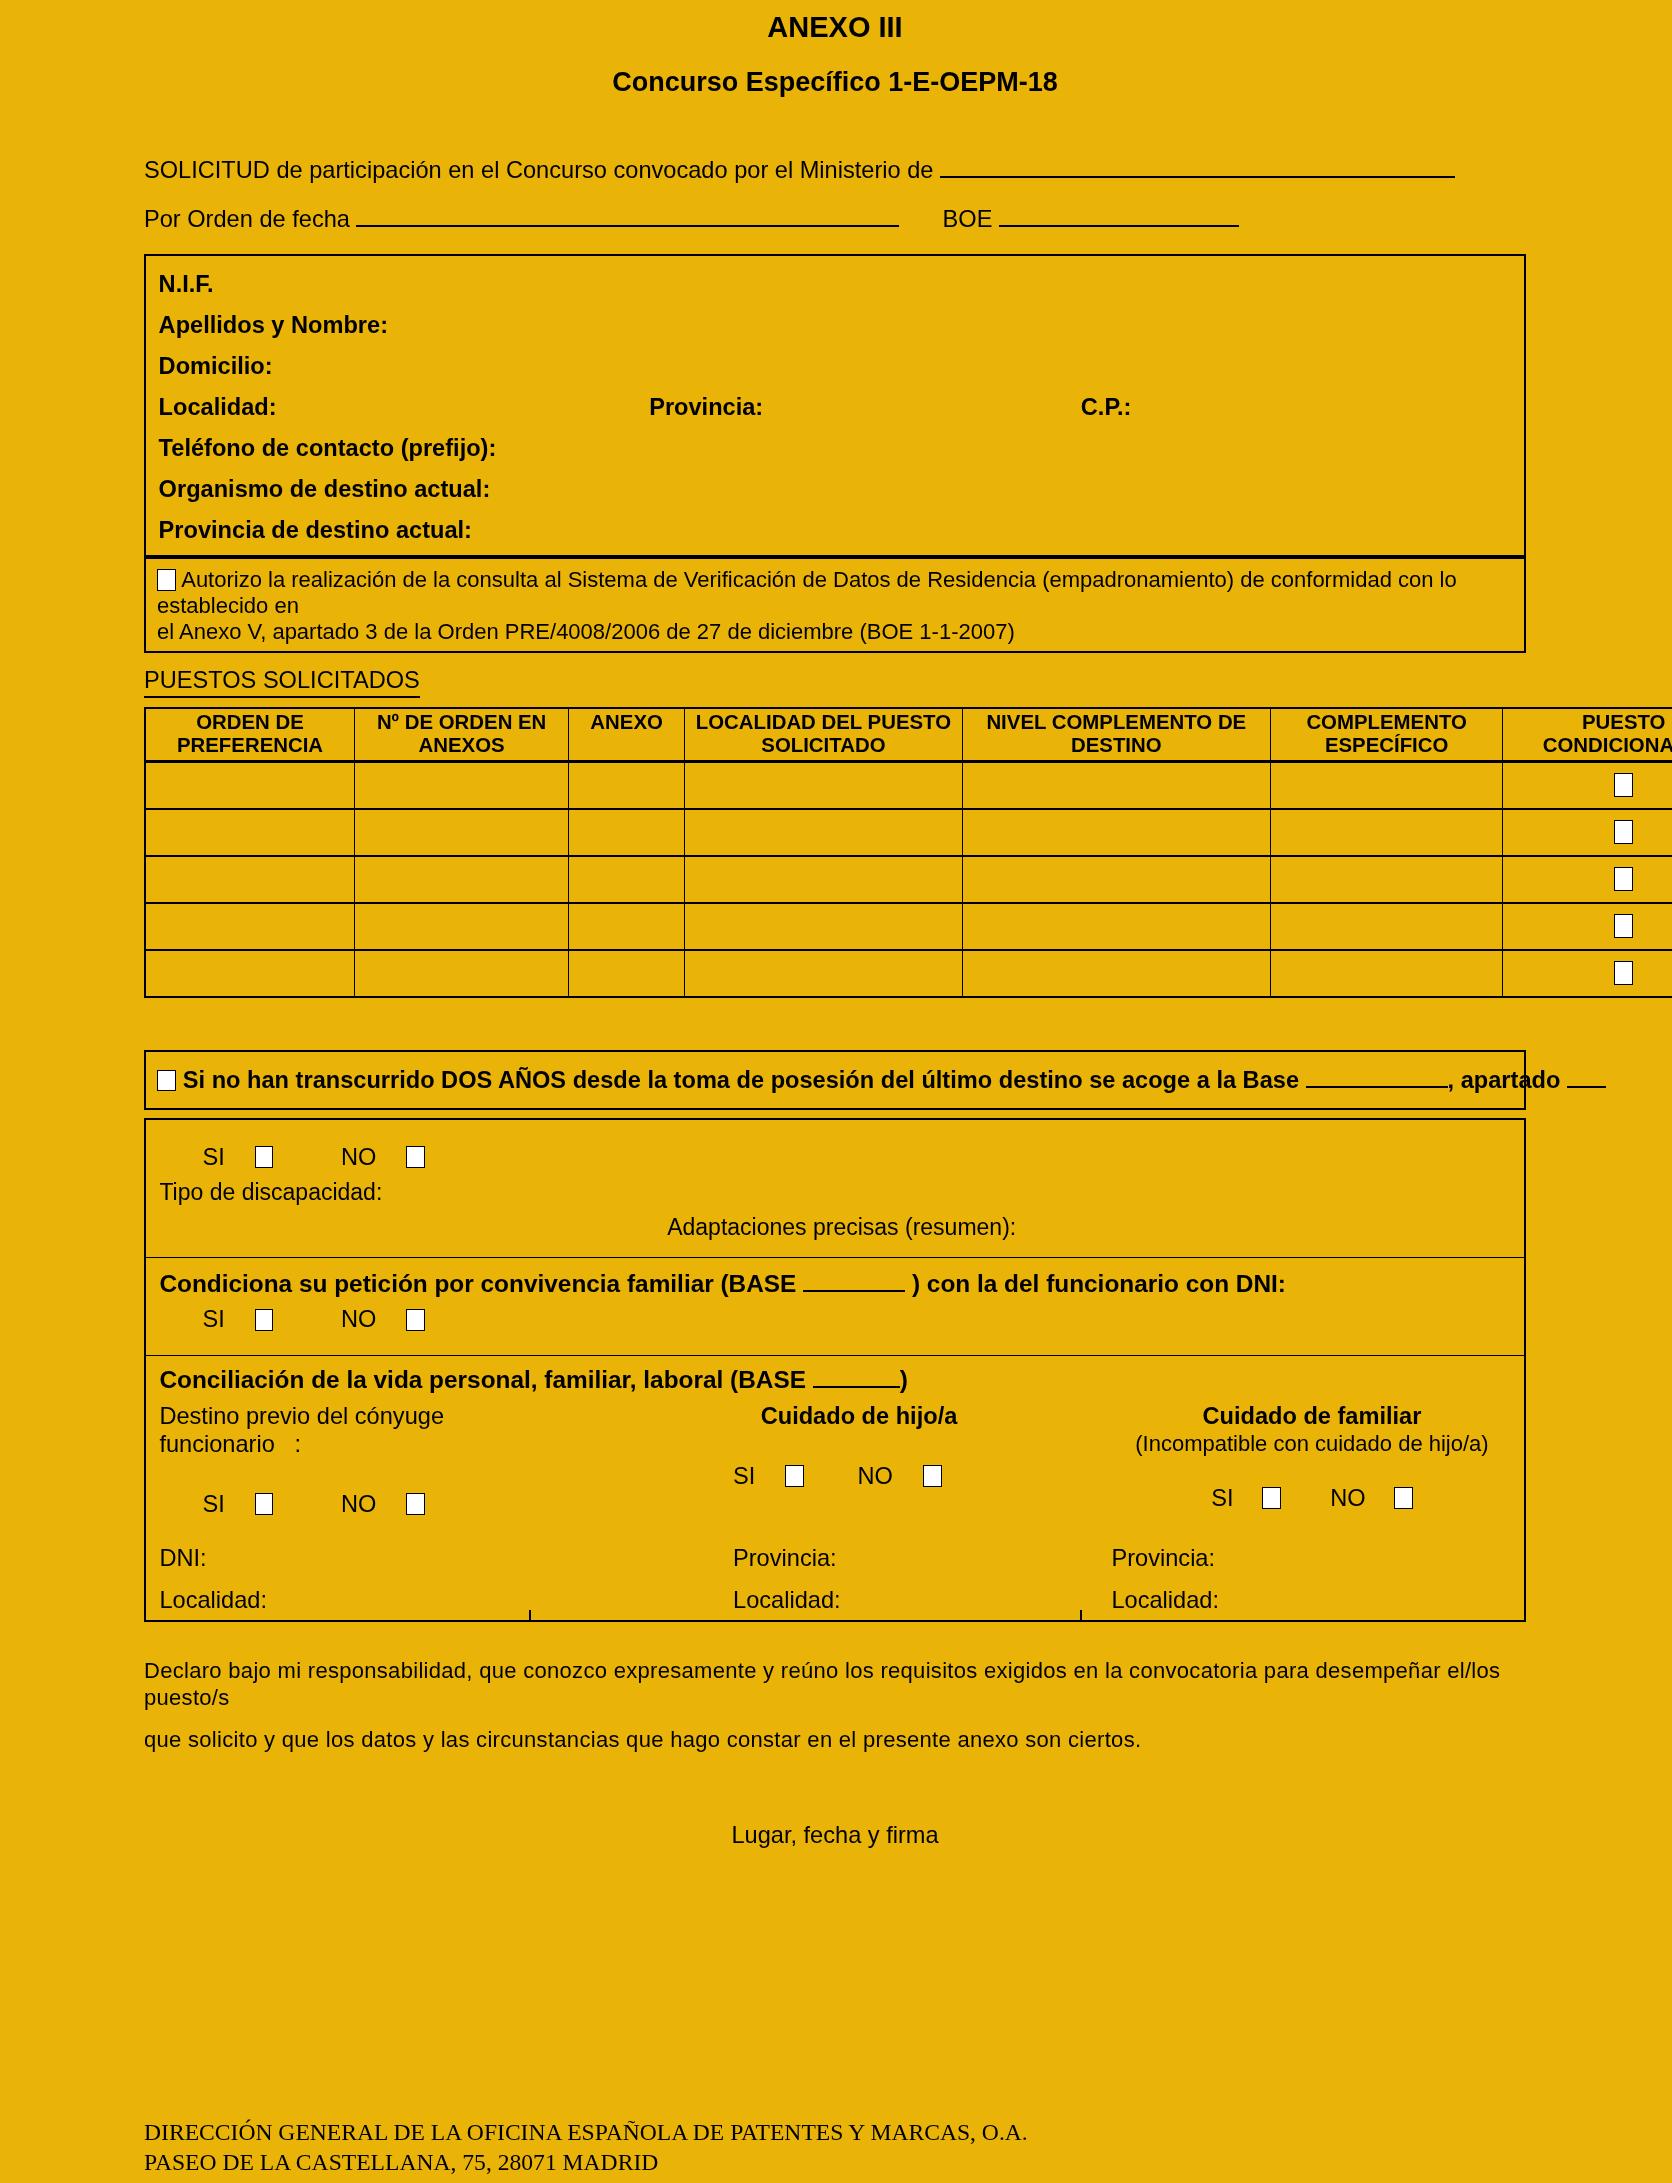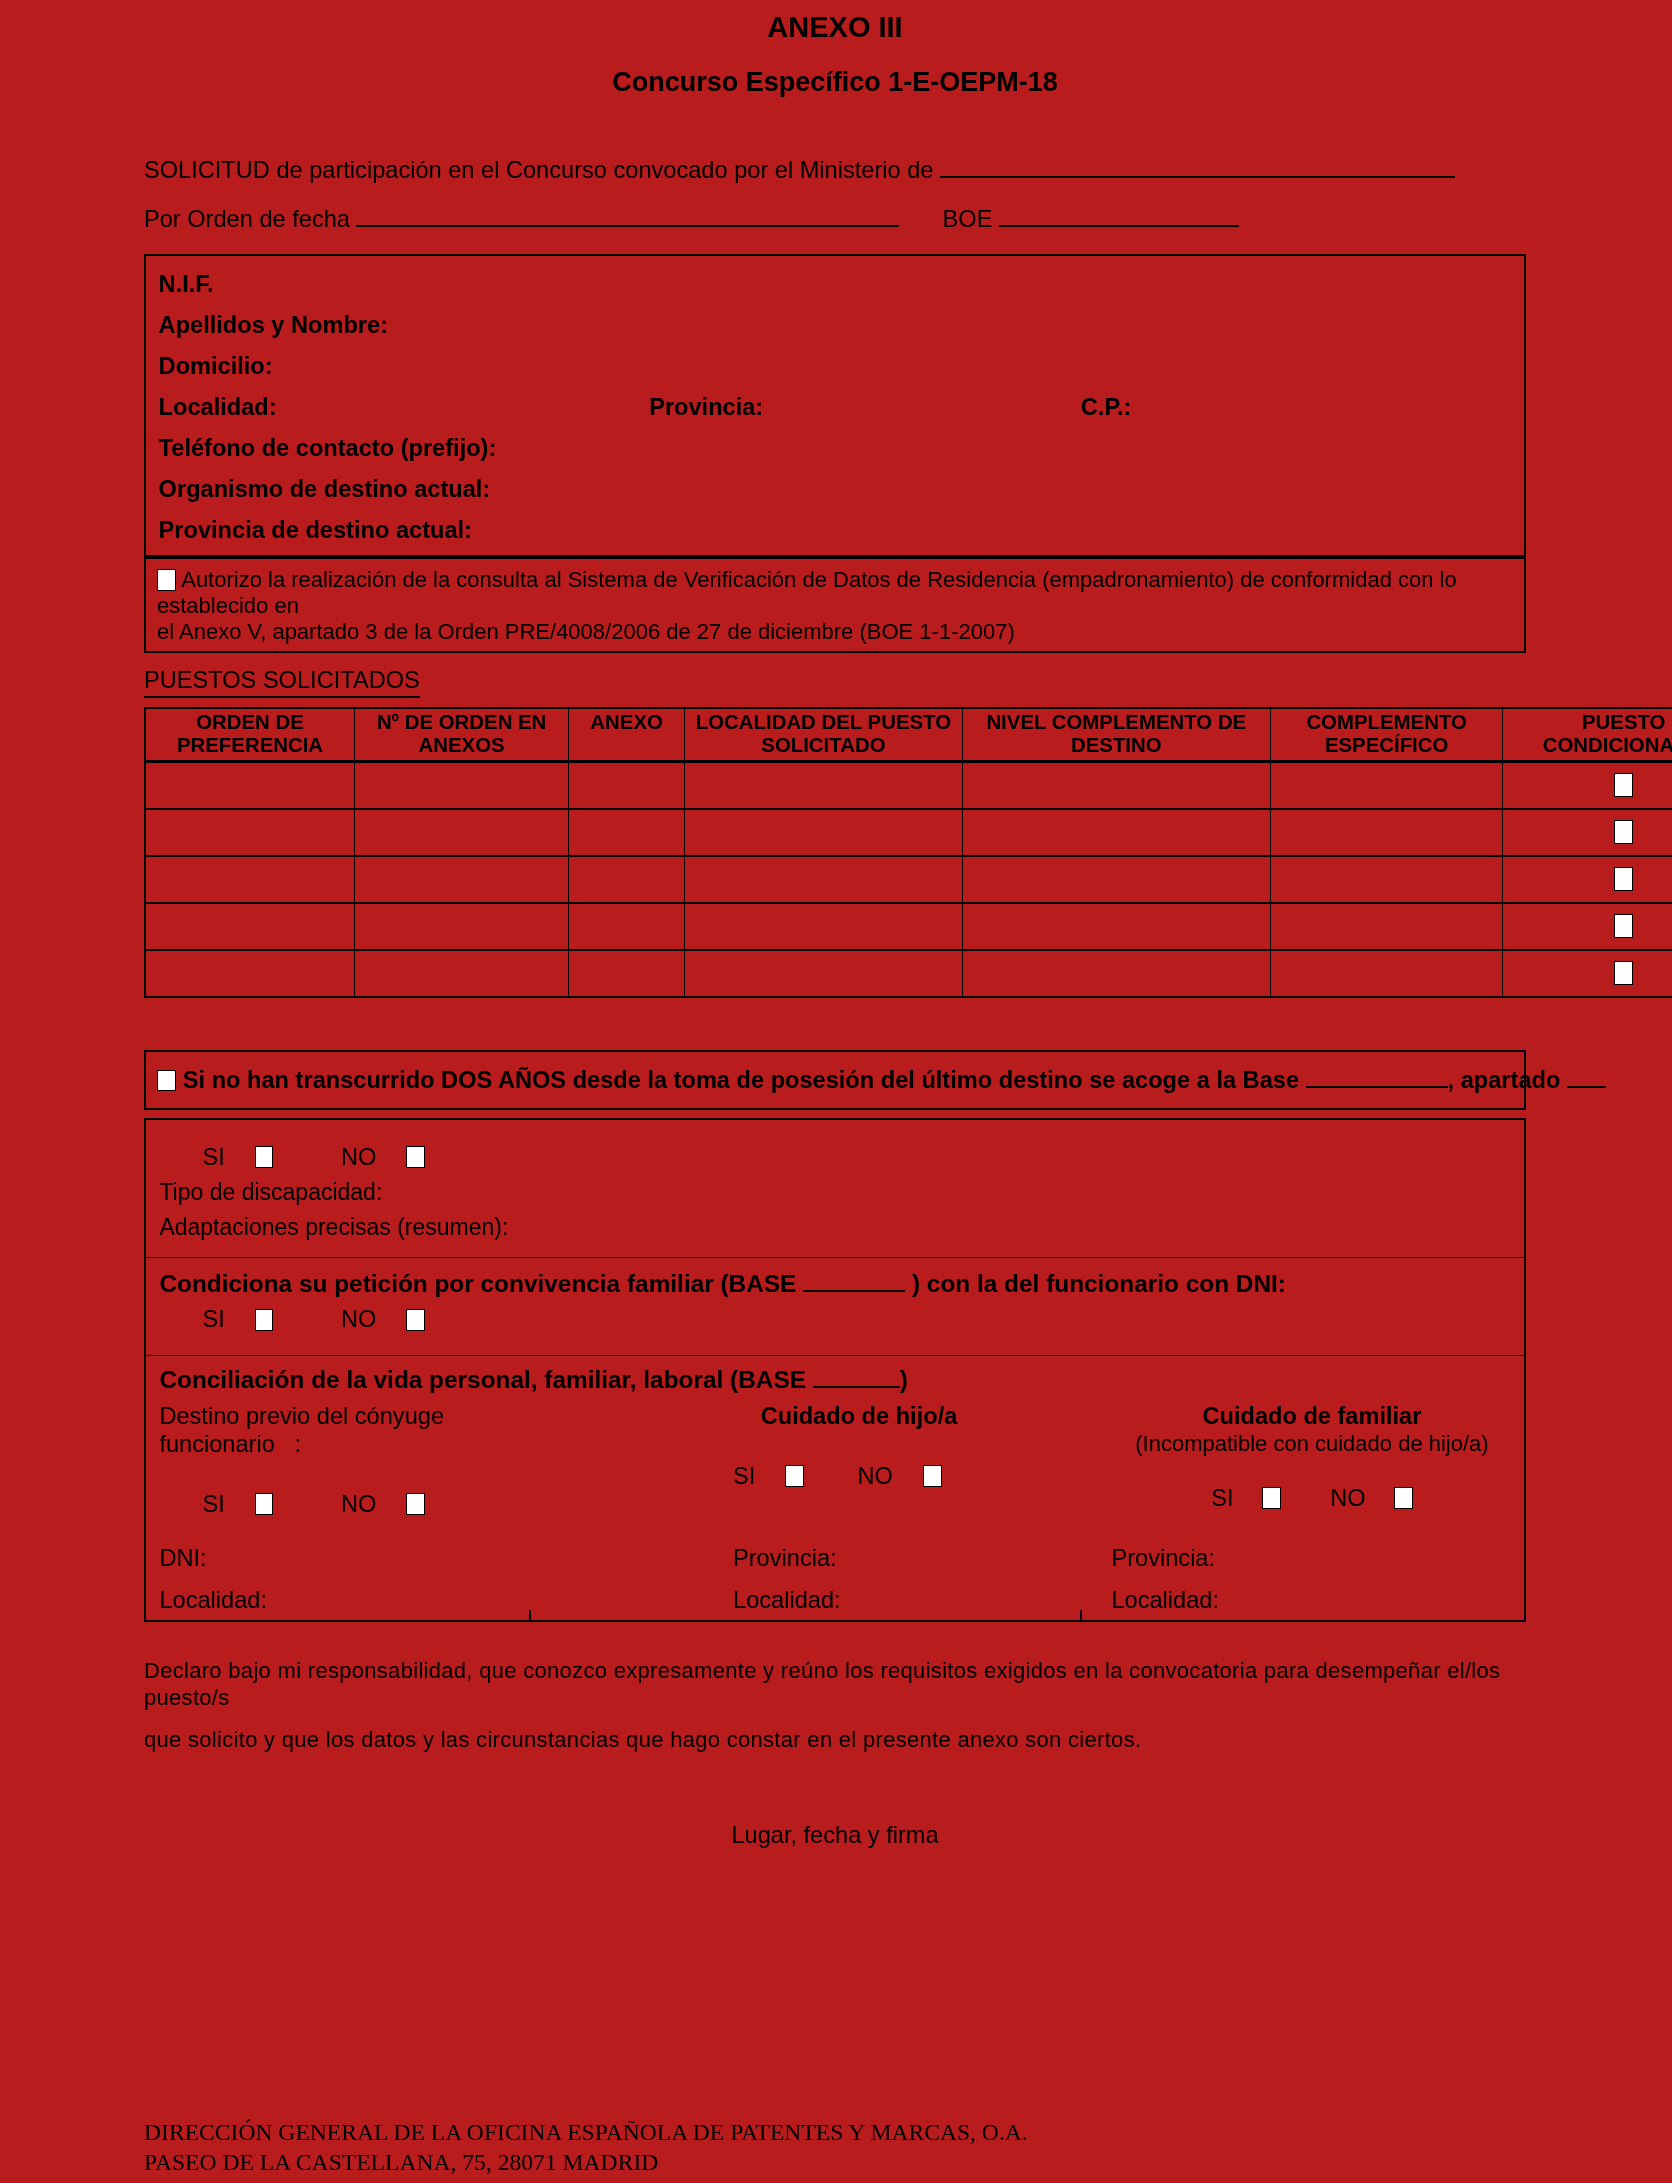--- a/index.html
+++ b/index.html
@@ -1,17 +1,17 @@
 <!DOCTYPE html>
 <html style="font-size:12.6px"><head>
 <meta charset="utf-8">
 <style>
   html,body{margin:0;padding:0;background:#ffffff;}
   body{font-family:"Liberation Sans","DejaVu Sans",sans-serif;color:#000;}
-  #page{position:relative;width:1672px;height:2183px;background:#b91c1c;overflow:hidden;}
+  #page{position:relative;width:1672px;height:2183px;background:#eab308;overflow:hidden;}
   .content{padding:9.4px 146px 0 144px;}
   .center{text-align:center;}
   .title{font-size:29px;font-weight:bold;line-height:31px;margin-top:3.1px;}
   .subtitle{font-size:27px;font-weight:bold;line-height:31px;margin-top:23.6px;}
   .intro{margin-top:58px;font-size:23.6px;}
   .intro-line{line-height:28px;margin-bottom:20.4px;white-space:nowrap;}
   .u{display:inline-block;border-bottom:2.4px solid #000;height:20.4px;vertical-align:baseline;}
   .w655{width:515px;} .w690{width:543px;} .w305{width:240px;}
   .w180{width:142px;} .w50{width:39px;} .w105{width:83px;} .w130{width:102px;} .w110{width:87px;}
   .gap38{display:inline-block;width:30px;}
@@ -38,21 +38,21 @@
   .sec-heading{font-size:24.4px;font-weight:bold;line-height:31px;}
   .ad{padding-top:14px;padding-bottom:14px;}
   .cond{padding-top:9.4px;padding-bottom:19px;}
   .conc{padding-top:7.9px;padding-bottom:5.5px;position:relative;}
   .sino-row{margin-top:6.3px;line-height:33px;font-size:23.6px;}
   .sino-row .si{margin-left:43px;}
   .sino-row .no{margin-left:61px;}
   .sino-row .cbx{margin-left:23.6px;}
   .plain-row{font-size:23px;line-height:31px;}
   .ad .tipo{margin-top:3.1px;}
-  .ad .adapt{margin-top:4.7px;}
+  .ad .adapt{margin-top:4.7px;text-align:center;}
   .cond .sino-row{margin-top:4.7px;}
   .conc-cols{display:flex;margin-top:6.3px;}
   .conc-col1{width:371px;}
   .conc-col2{width:551px;}
   .conc-col3{width:444px;}
   .col-head-area{height:143px;}
   .conc-title{font-size:23.6px;line-height:28px;}
   .conc-title-bold{font-size:23.6px;font-weight:bold;line-height:28px;text-align:center;}
   .col2-inner{margin-left:203px;width:252px;}
   .col3-inner{margin-left:31px;width:401px;}

